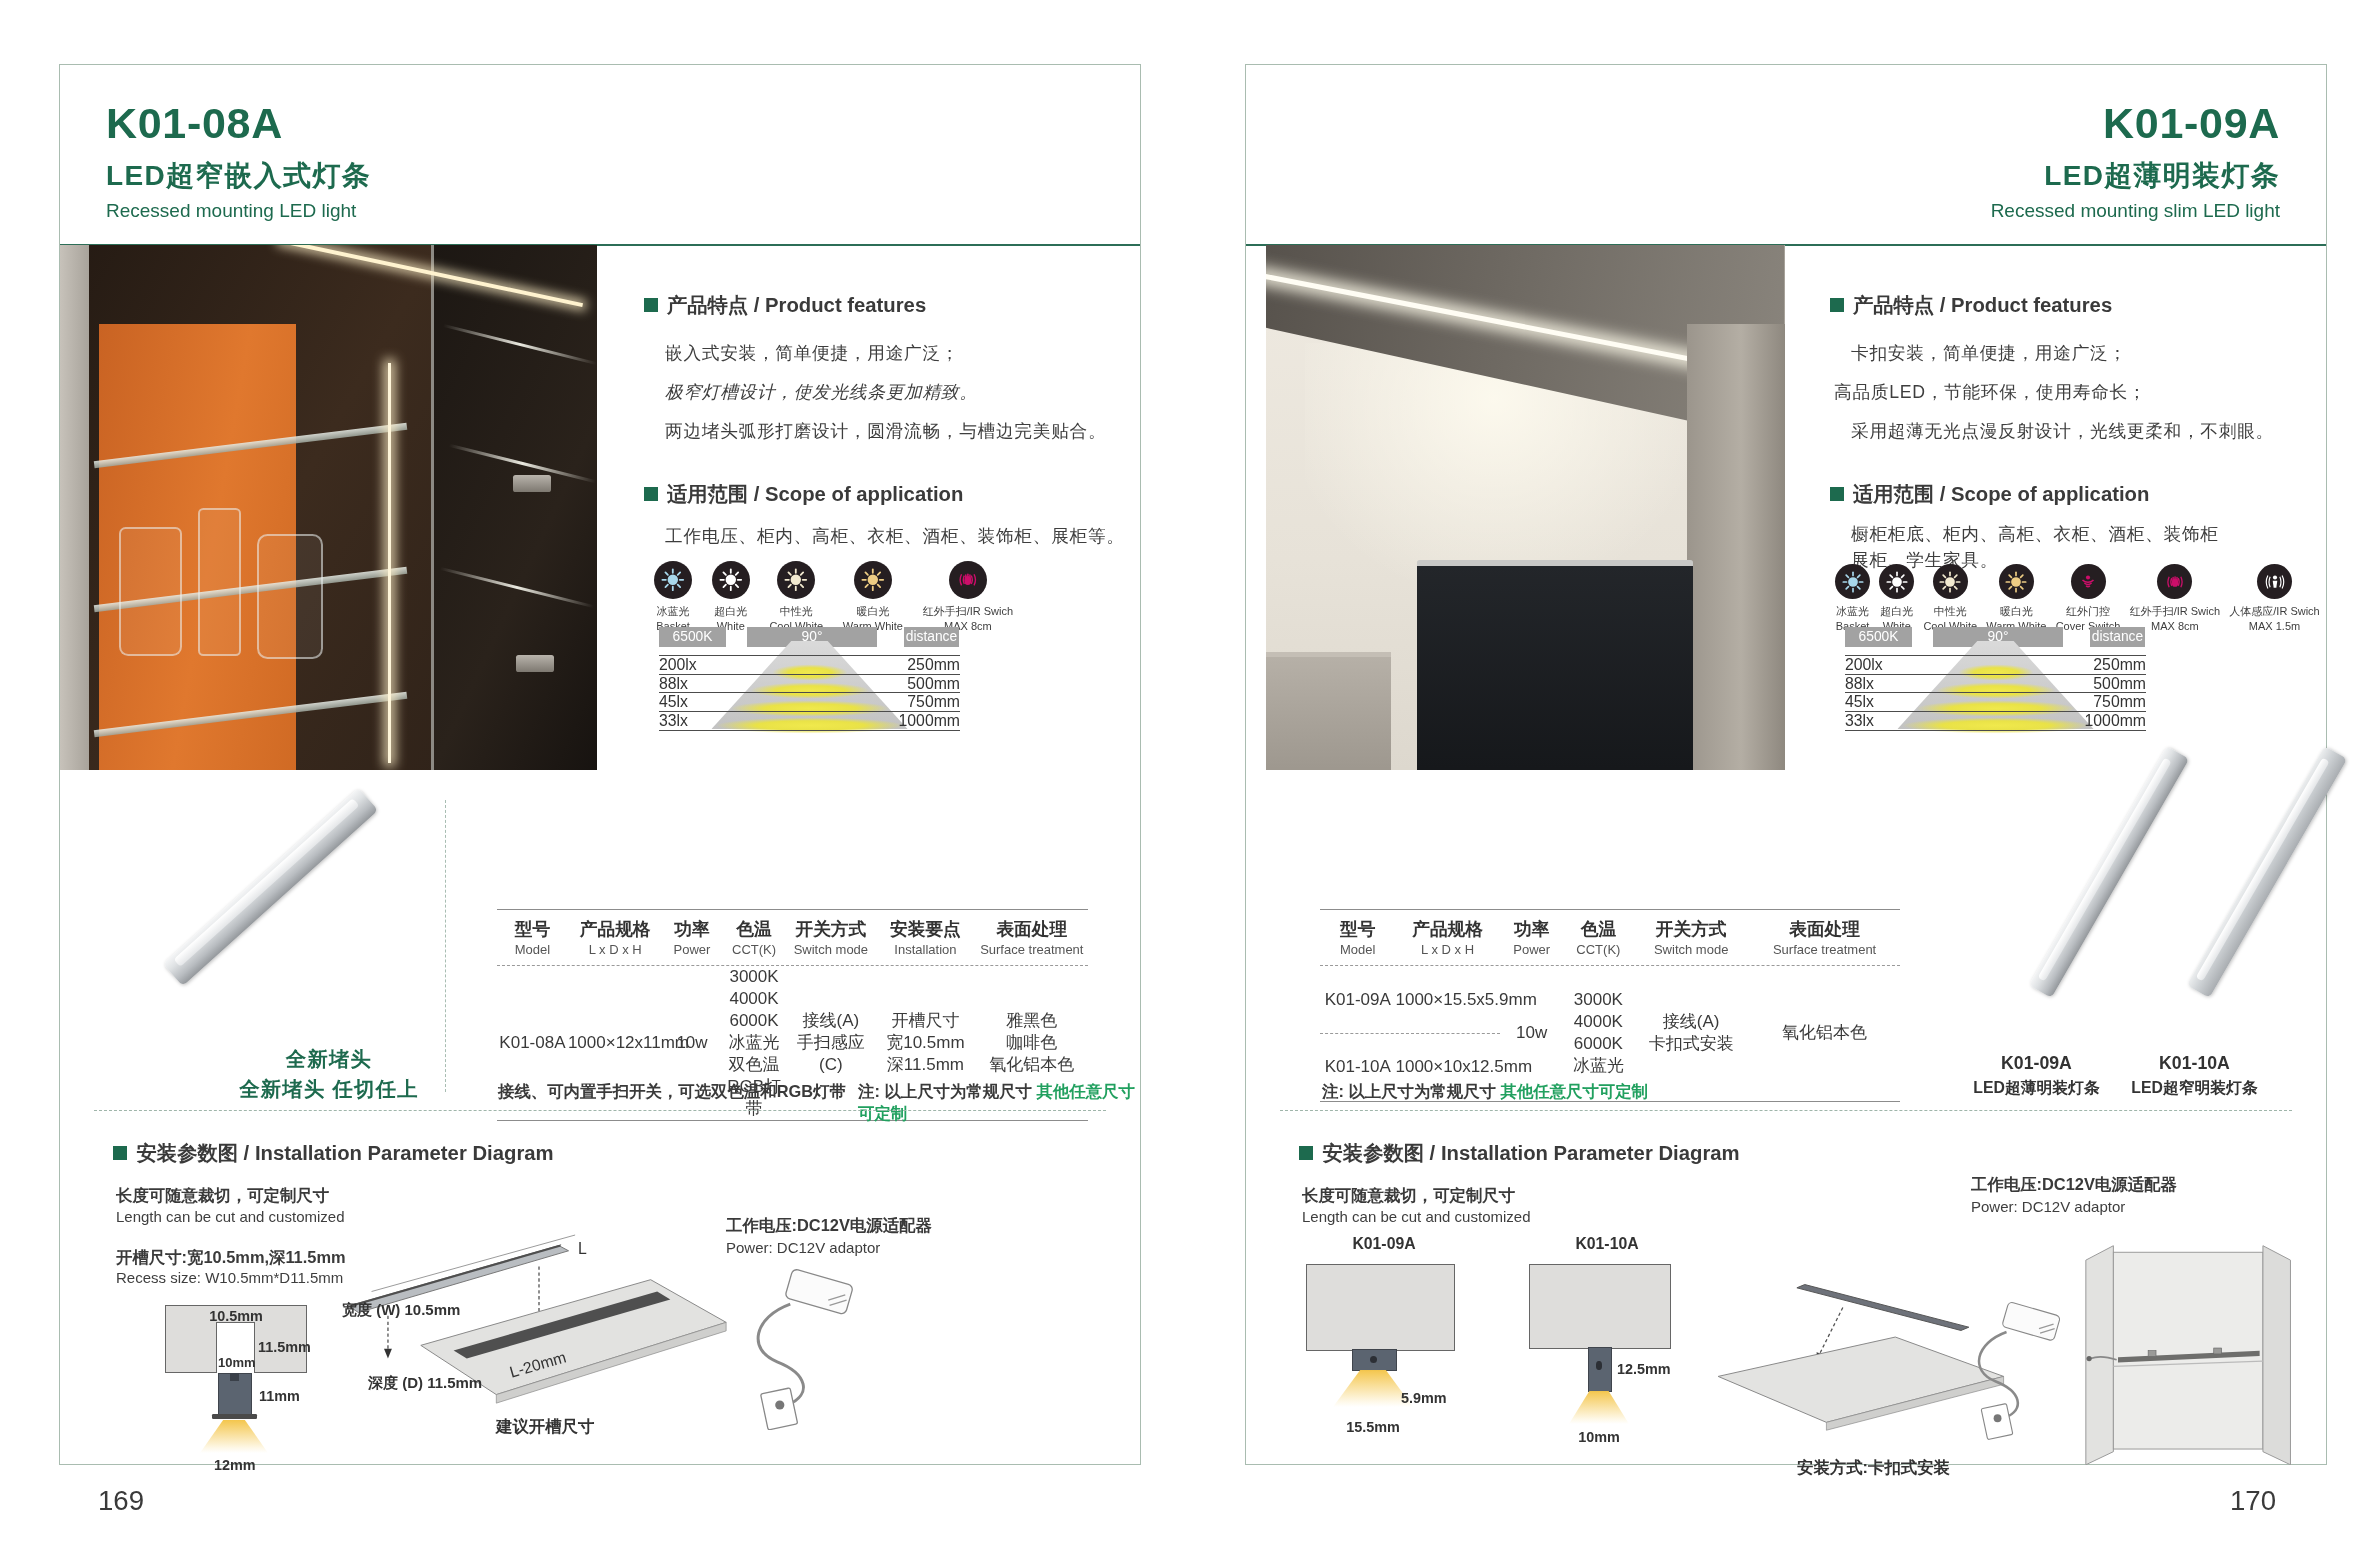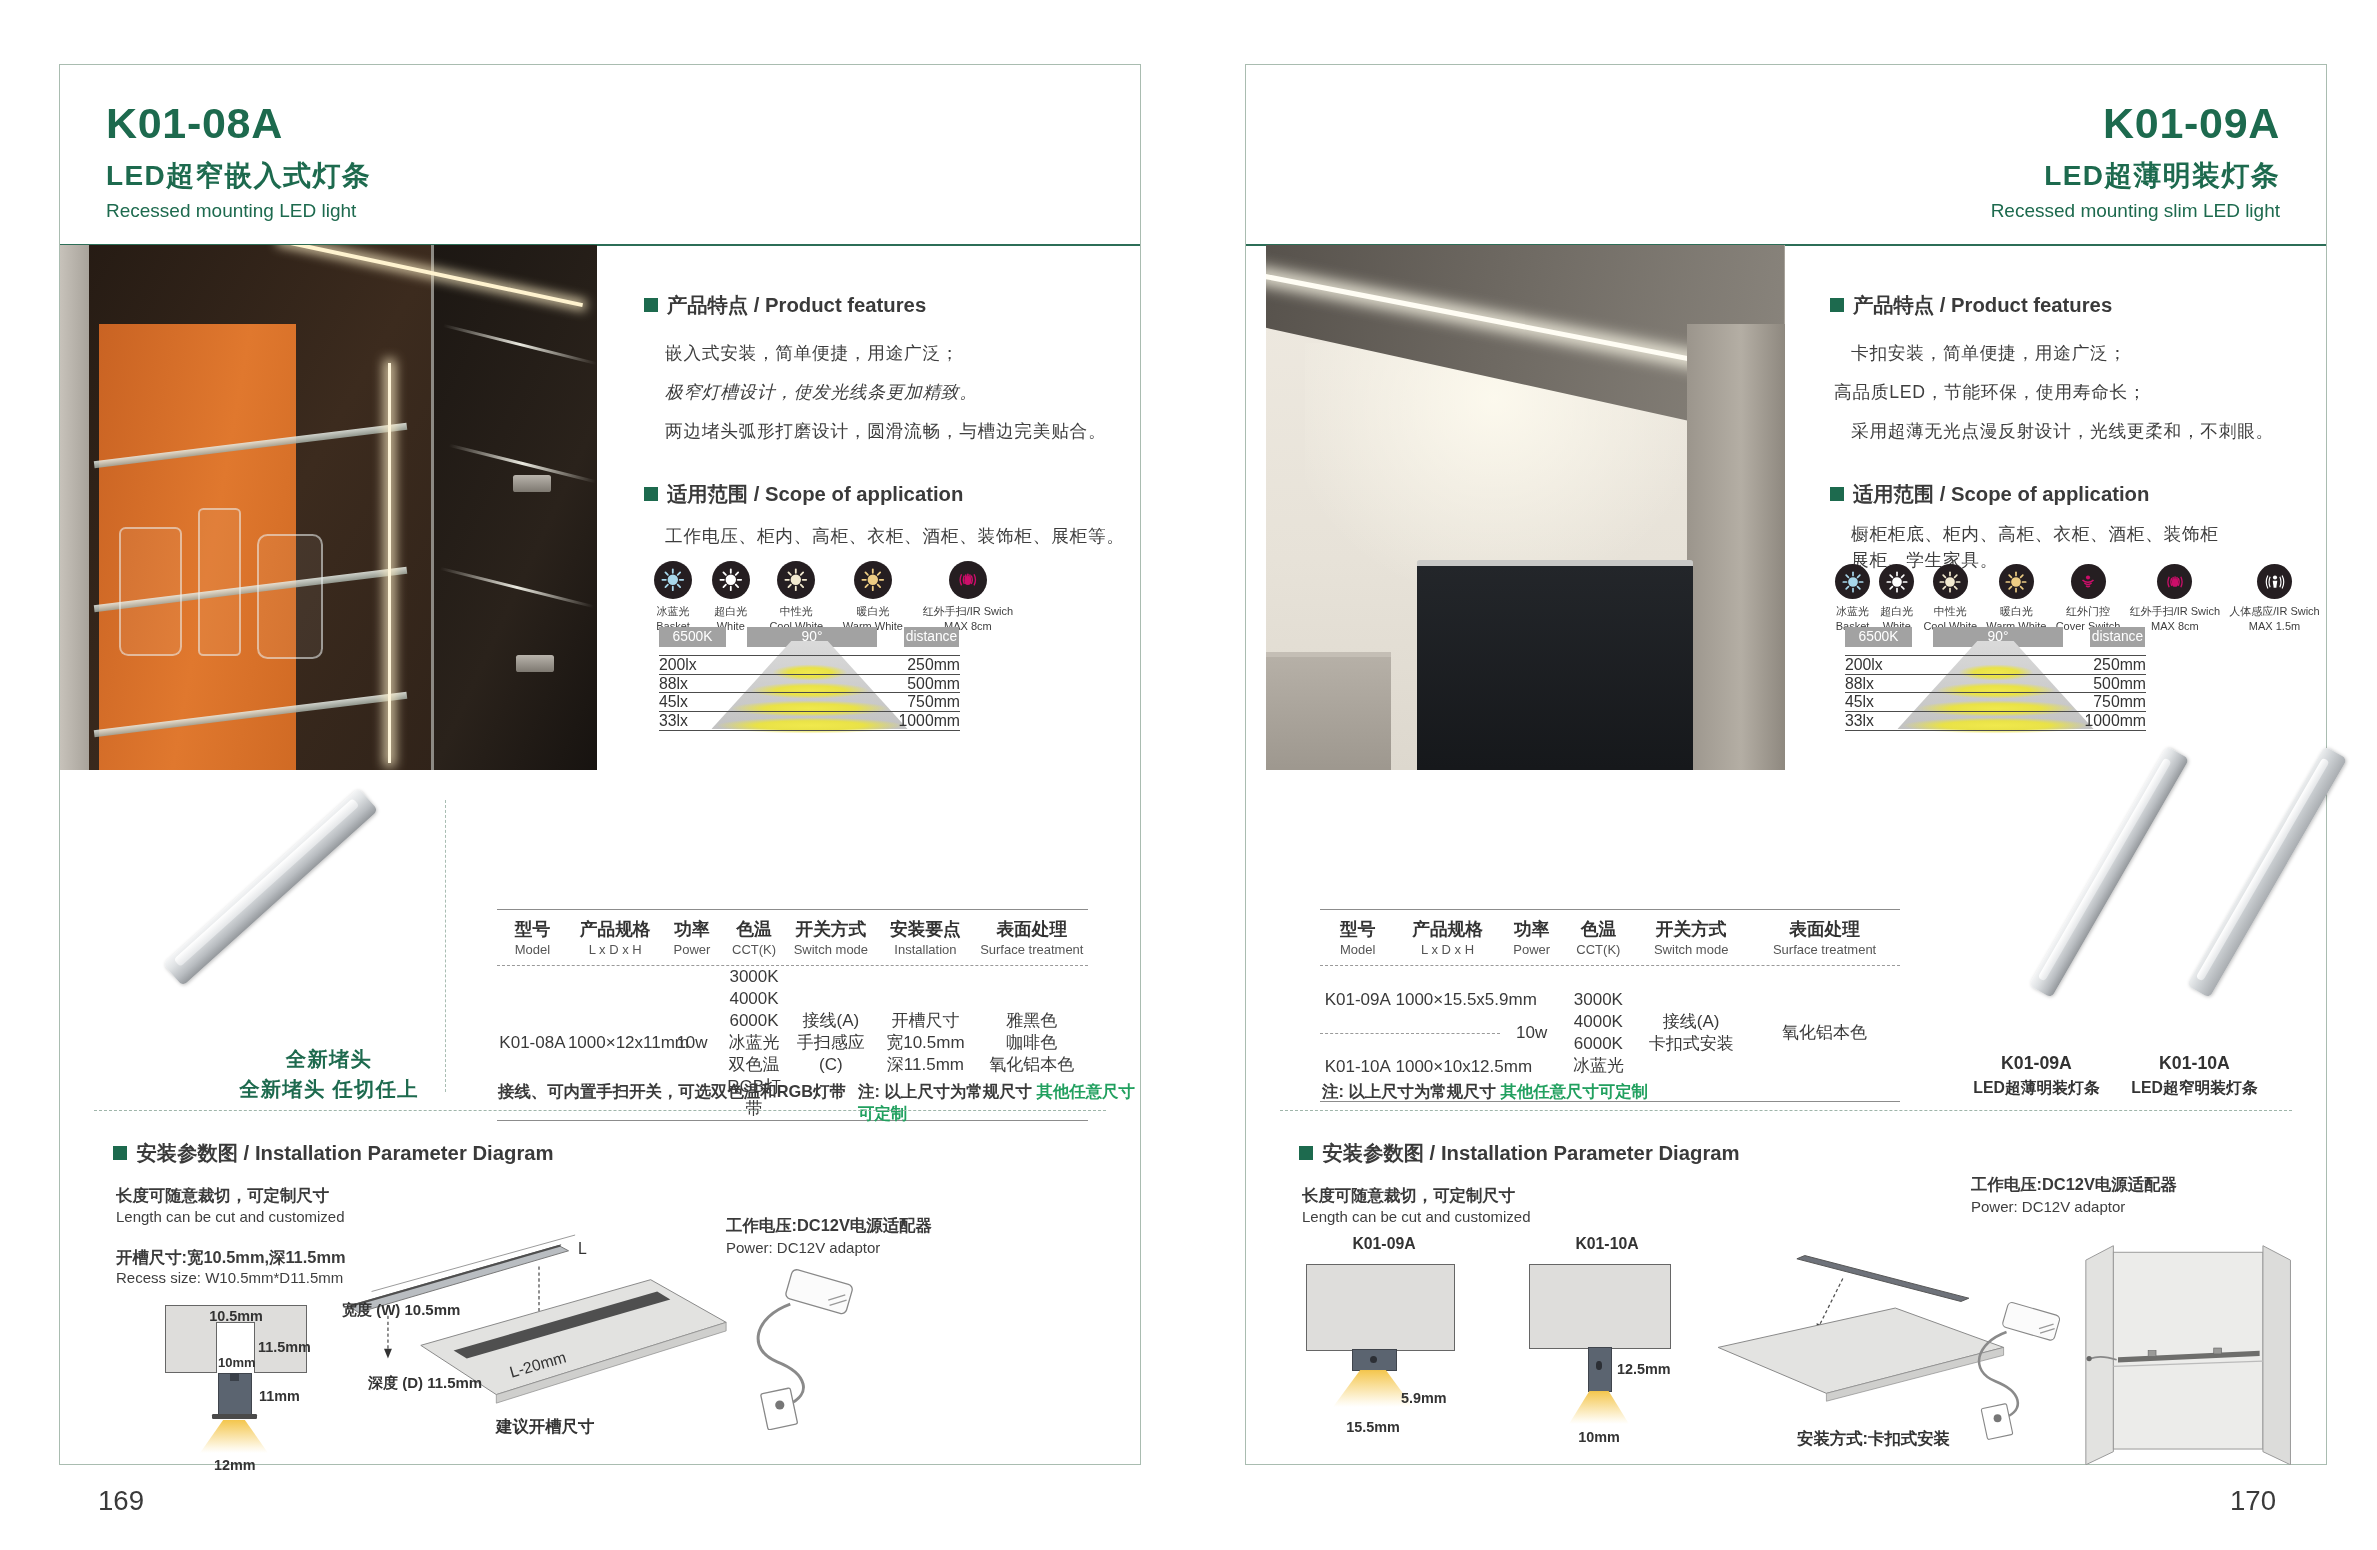--- a/index.html
+++ b/index.html
@@ -720,21 +720,21 @@
     <div class="abs" style="left:276px;top:1170px;width:197px;height:217px;">
       <div class="dim" style="left:13px;top:0px;width:144px;text-align:center;font-size:15.8px;">K01-10A</div>
       <div class="xp" style="left:6.6px;top:29px;width:140px;height:83px;"></div>
       <div class="xprofile" style="left:66px;top:112px;width:22px;height:43px;"></div>
       <div class="xdot" style="left:74px;top:126px;width:5.9px;height:8.5px;border-radius:45%;"></div>
       <div class="xcone" style="left:47px;top:156px;width:60px;height:33px;"></div>
       <div class="dim" style="left:95px;top:126px;">12.5mm</div>
       <div class="dim" style="left:56px;top:194px;width:42px;text-align:center;">10mm</div>
     </div>
 
-    <div class="abs" style="left:459px;top:1174px;width:315px;height:217px;">
+    <div class="abs" style="left:459px;top:1203px;width:315px;height:217px;">
       <svg width="315" height="184" viewBox="0 0 480 280">
         <polygon points="140,30 390,95 402,90 152,25" fill="#6e727a" stroke="#555" stroke-width="1.5"></polygon>
         <line x1="210" y1="60" x2="175" y2="130" stroke="#555" stroke-width="2" stroke-dasharray="5 4"></line>
         <polygon points="170,128 182,132 172,145" fill="#333"></polygon>
         <circle cx="225" cy="150" r="6" fill="#8a8e96" stroke="#555"></circle>
         <polygon points="20,165 290,105 455,165 185,235" fill="#e3e3e1" stroke="#888" stroke-width="1.5"></polygon>
         <polygon points="185,235 455,165 455,177 185,247" fill="#cfcfcd" stroke="#888" stroke-width="1"></polygon>
       </svg>
       <div class="dim" style="left:92px;top:189px;font-size:16.4px;">安装方式:卡扣式安装</div>
     </div>

